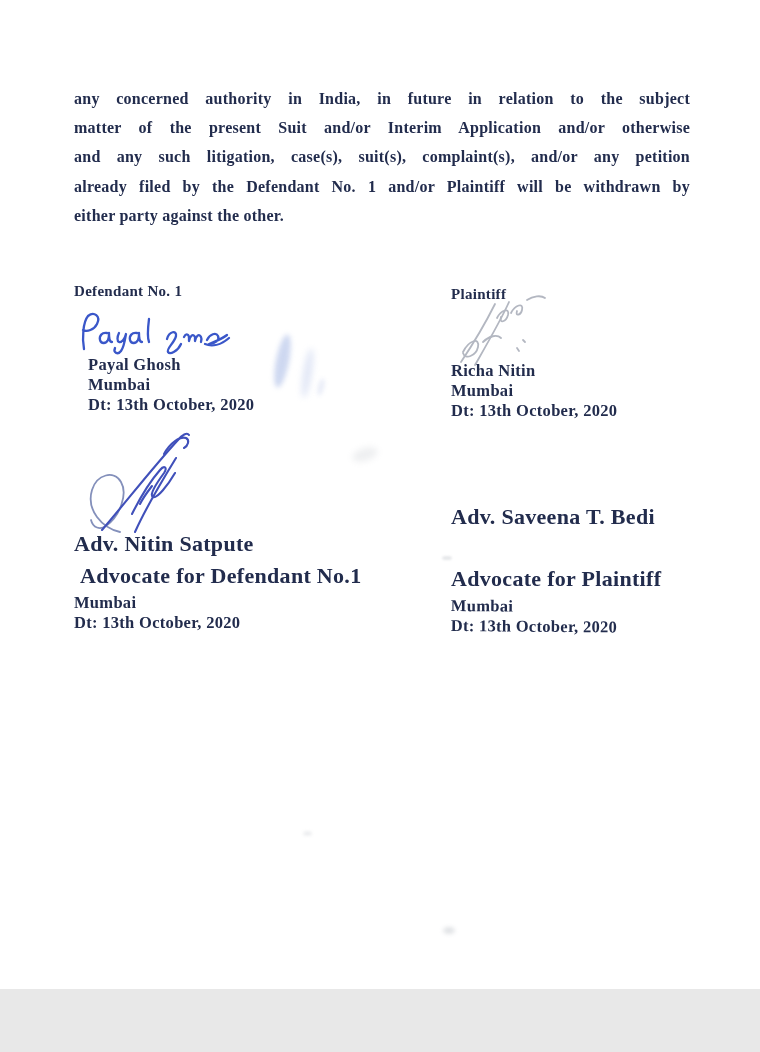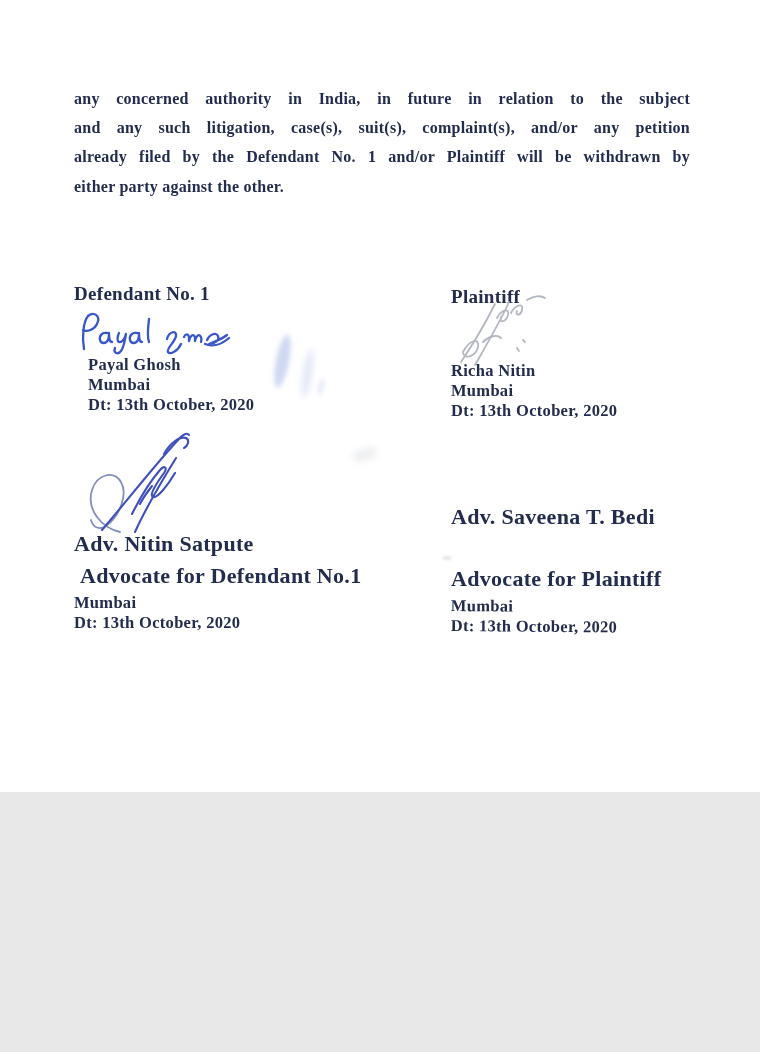--- a/index.html
+++ b/index.html
@@ -1,29 +1,29 @@
 <!DOCTYPE html>
 <html><head>
 <meta charset="utf-8">
 <style>
   html,body{margin:0;padding:0;background:#e8e8e8;}
   .page{
-    position:relative;width:760px;height:792px;margin:0 auto;
+    position:relative;width:760px;height:989px;margin:0 auto;
     background:#ffffff;overflow:hidden;
     font-family:"Liberation Serif", serif;
     color:#222c4d;
   }
   
   .para{position:absolute;left:74px;top:84px;width:616px;
         font-size:16px;font-weight:700;letter-spacing:.25px;}
   .para .pline{height:29.2px;line-height:29.2px;
         text-align:justify;text-align-last:justify;}
   .para .pline.last{text-align-last:left;}
 
-  .h-label{position:absolute;font-size:19px;font-weight:700;letter-spacing:.3px;white-space:nowrap;}
+  .h-label{position:absolute;font-size:15px;font-weight:700;letter-spacing:.3px;white-space:nowrap;}
   .txt-block{position:absolute;font-size:16.5px;font-weight:700;letter-spacing:.3px;
              line-height:20px;white-space:nowrap;}
   .adv-line{position:absolute;font-size:22px;font-weight:700;letter-spacing:.3px;white-space:nowrap;}
 
   .sig{position:absolute;}
   .sig svg{display:block;overflow:visible;}
   .sig path{fill:none;stroke-linecap:round;stroke-linejoin:round;}
   .sig-payal path{stroke:#3a57c9;stroke-width:2.3;}
   .sig-richa path{stroke:#b3b7c1;stroke-width:1.8;}
   .sig-nitin path{stroke:#4050ba;stroke-width:2.1;}
@@ -39,20 +39,21 @@
   .smudge-gray3{left:443px;top:927px;width:12px;height:7px;background:#9aa0aa;opacity:.3;filter:blur(2px);}
   .smudge-gray4{left:303px;top:831px;width:9px;height:5px;background:#a7adb6;opacity:.2;filter:blur(1.5px);}
 </style>
 </head>
 <body>
 
 <div class="page">
 
   <div class="para">
     <div class="pline">any concerned authority in India, in future in relation to the subject</div>
+    <div class="pline">matter of the present Suit and/or Interim Application and/or otherwise</div>
     <div class="pline">and any such litigation, case(s), suit(s), complaint(s), and/or any petition</div>
     <div class="pline">already filed by the Defendant No. 1 and/or Plaintiff will be withdrawn by</div>
     <div class="pline last">either party against the other.</div>
   </div>
 
   <div class="h-label" style="left:74px;top:283px;">Defendant No. 1</div>
 
   <div class="sig sig-payal" style="left:75px;top:310px;">
     <svg width="158" height="46" viewBox="0 0 158 46">
       <path d="M9,39 C7,28 8,12 13,6 C19,1 26,6 22,14 C19,20 12,22 8,20"></path>

